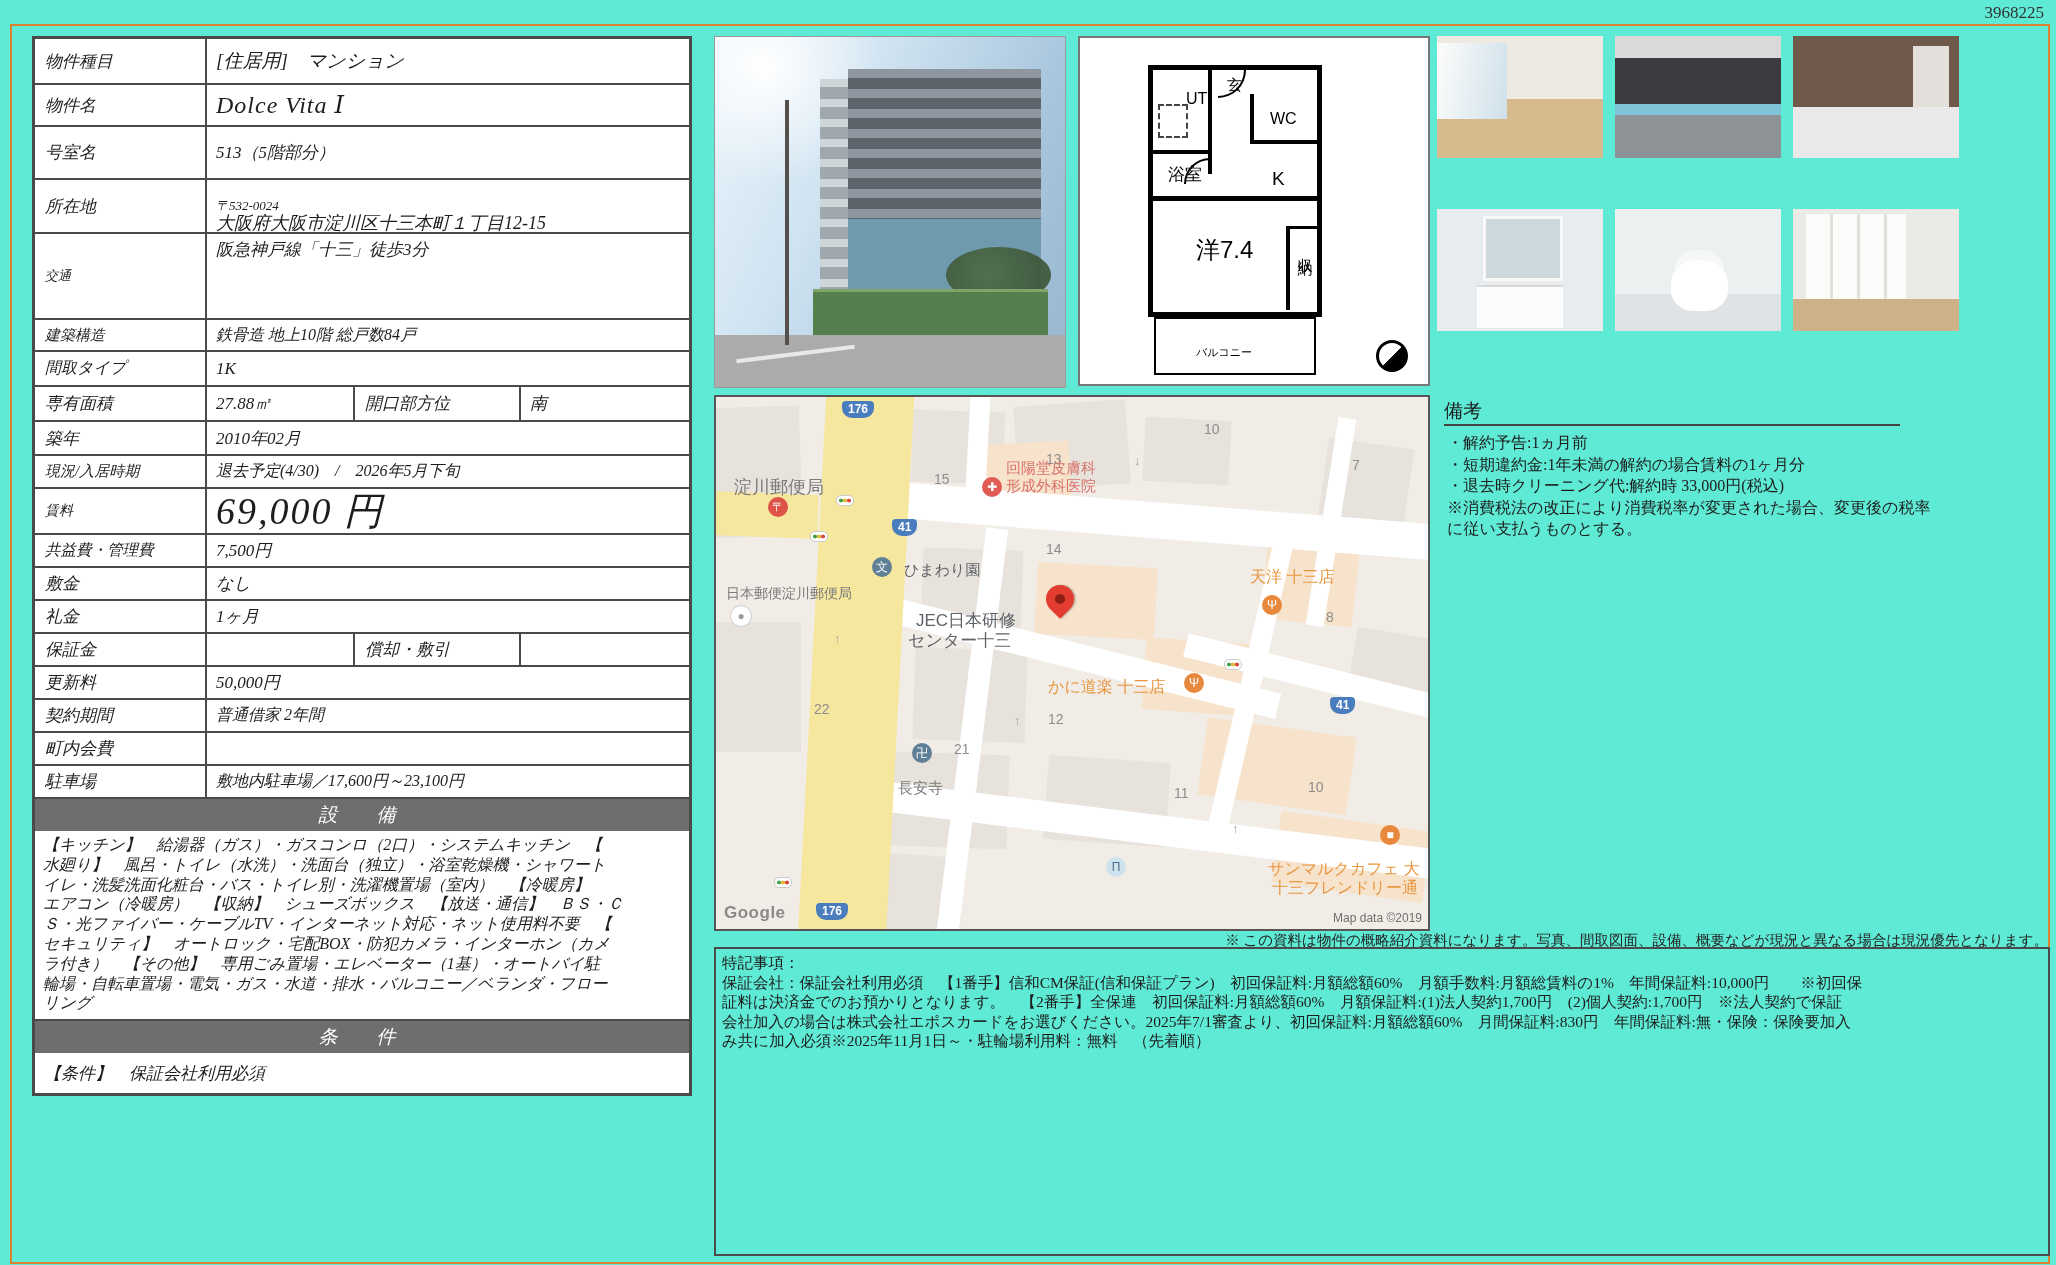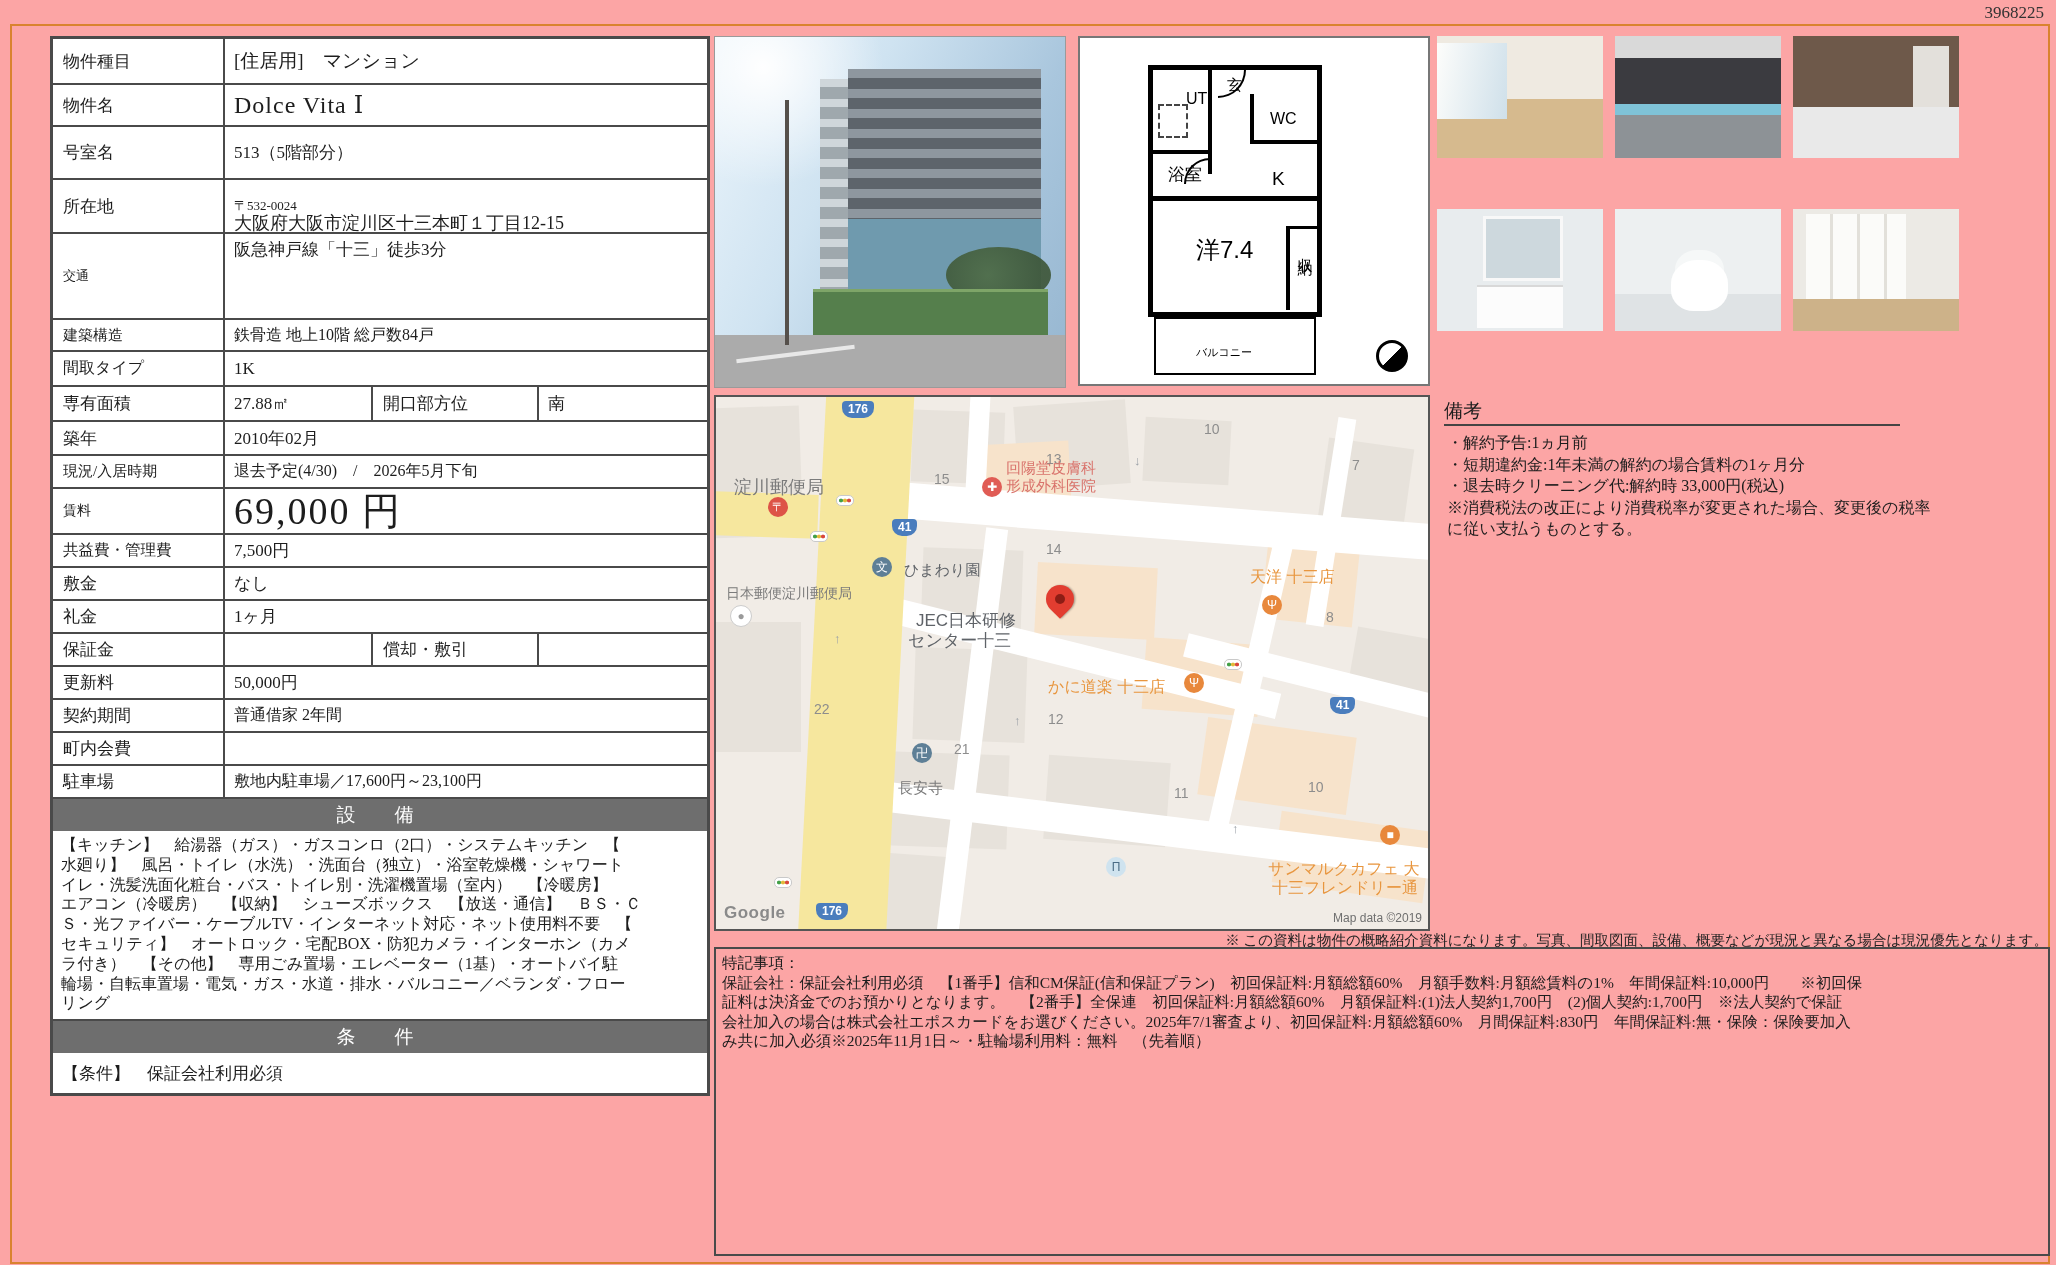--- a/index.html
+++ b/index.html
@@ -1,22 +1,22 @@
 <!DOCTYPE html>
 <html><head>
 <meta charset="utf-8">
 <style>
   html,body{margin:0;padding:0;background:#fff;}
-  .page{position:relative;width:2056px;height:1265px;background:#fca5a5;overflow:hidden;
+  .page{position:relative;width:2056px;height:1265px;background:#5eead4;overflow:hidden;
         font-family:"Liberation Serif","DejaVu Serif",serif;color:#1d1d1d;}
   .frame{position:absolute;left:10px;top:24px;width:2036px;height:1236px;border:2px solid #d9832f;}
   .docnum{position:absolute;top:3px;right:12px;font-size:17px;color:#333;}
 
   
-  .main-table{position:absolute;left:50px;top:36px;width:660px;border:3px solid #4a4a4a;background:#fff;box-sizing:border-box;}
+  .main-table{position:absolute;left:32px;top:36px;width:660px;border:3px solid #4a4a4a;background:#fff;box-sizing:border-box;font-style:italic;}
   .trow{display:flex;border-top:2px solid #4a4a4a;box-sizing:border-box;align-items:stretch;}
   .trow:first-child{border-top:none;}
   .tlabel{width:172px;flex:0 0 172px;border-right:2px solid #4a4a4a;padding:2px 4px 2px 10px;
           font-size:17px;display:flex;align-items:center;box-sizing:border-box;}
   .tvalue{flex:1;padding:2px 4px 2px 9px;font-size:17px;display:flex;align-items:center;box-sizing:border-box;}
   .tlabel2{width:168px;flex:0 0 168px;border-left:2px solid #4a4a4a;border-right:2px solid #4a4a4a;
            padding:2px 4px 2px 10px;font-size:17px;display:flex;align-items:center;box-sizing:border-box;}
   .tvalue2{width:168px;flex:0 0 168px;padding:2px 4px 2px 9px;font-size:17px;display:flex;align-items:center;box-sizing:border-box;}
   .band{background:#6e6e6e;color:#fff;text-align:center;font-size:19px;letter-spacing:10px;
         padding:3px 0;border-top:2px solid #4a4a4a;}

